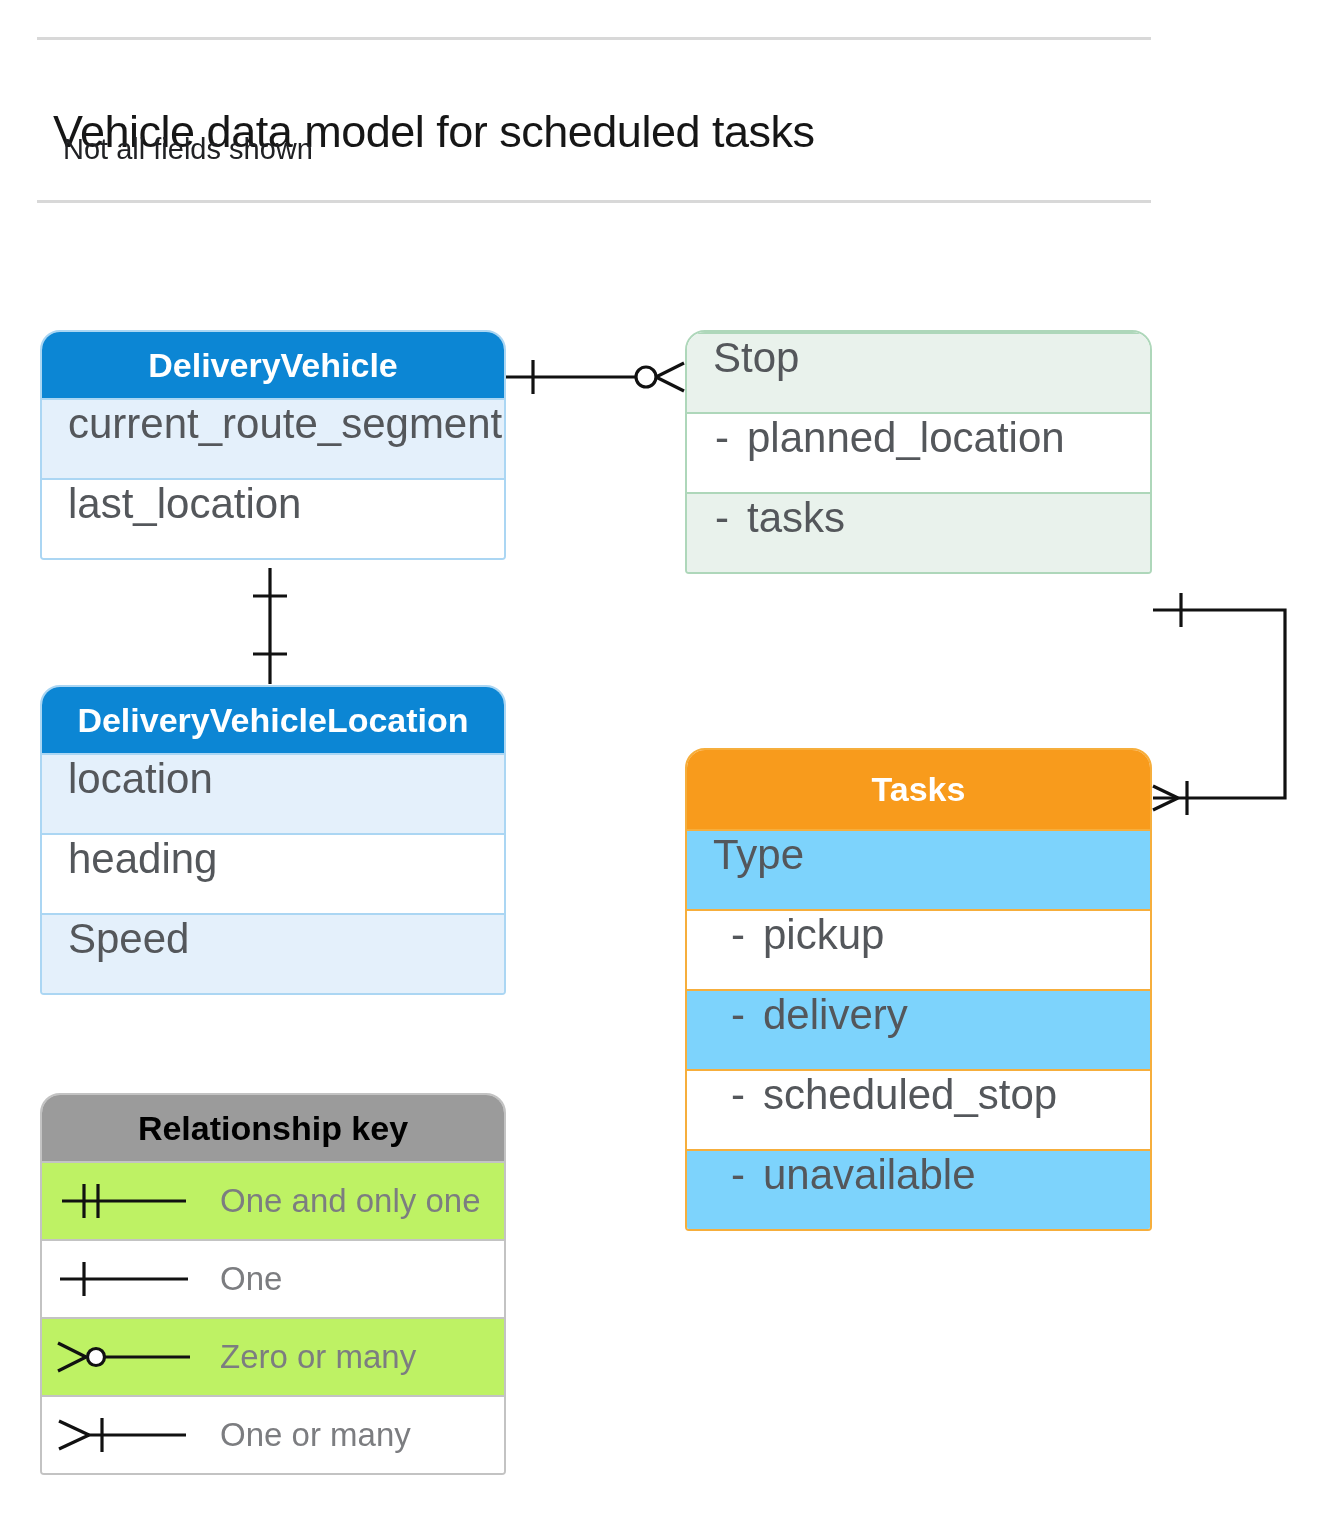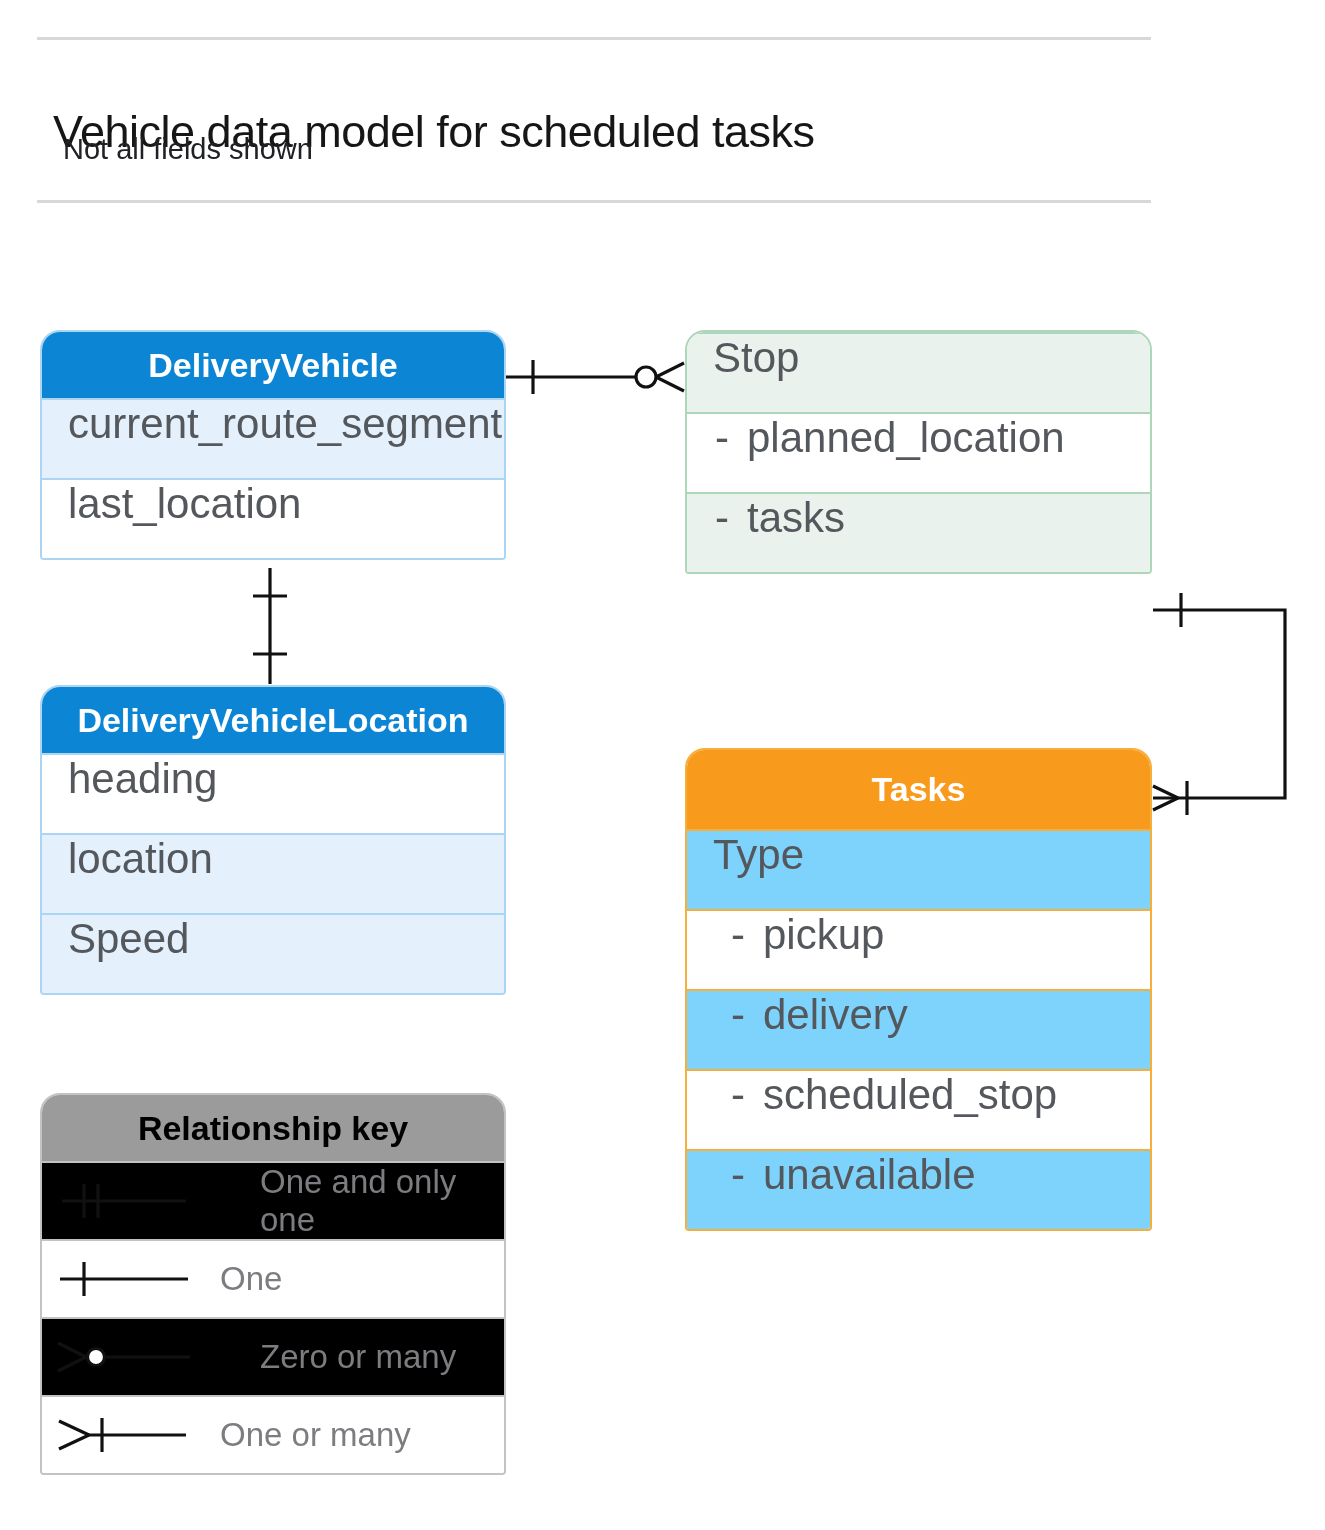--- a/index.html
+++ b/index.html
@@ -52,21 +52,21 @@
   #entity-delivery-vehicle-location{left:40px;top:685px;width:466px;}
   #entity-tasks{left:685px;top:748px;width:467px;}
 
   
   #legend{left:40px;top:1093px;width:466px;position:absolute;border:2px solid #c3c3c3;
     border-radius:20px 20px 4px 4px;overflow:hidden;box-sizing:border-box;}
   #legend .hd{height:66px;display:flex;align-items:center;justify-content:center;
     background:#9b9b9b;color:#000000;font-size:34px;font-weight:700;}
   #legend .row{height:78px;display:flex;align-items:center;background:#fff;
     border-top:2px solid #c3c3c3;padding-left:14px;box-sizing:border-box;}
-  #legend .row.tint{background:#000000;gap:40px;}
+  #legend .row.tint{background:#bef264;}
   #legend .sym{width:140px;height:44px;flex:0 0 auto;}
   #legend .lbl{margin-left:24px;font-size:33px;color:#7c7d80;}
 
   
   #connectors{position:absolute;left:0;top:0;pointer-events:none;}
   #connectors line, #connectors polyline{stroke:#111;stroke-width:3.2;fill:none;}
   #connectors circle{stroke:#111;stroke-width:3.2;fill:#ffffff;}
   .sym line, .sym circle{stroke:#111;stroke-width:3.2;fill:none;}
   .sym circle{fill:#ffffff;}
 </style>
@@ -122,25 +122,25 @@
     <span>planned_location</span>
   </div>
   <div class="row tint ind">
     <span class="dash">-</span>
     <span>tasks</span>
   </div>
 </div>
 
 <div class="entity e-blue" id="entity-delivery-vehicle-location">
   <div class="hd">DeliveryVehicleLocation</div>
+  <div class="row tint">
+    <span>location</span>
+  </div>
   <div class="row">
     <span>heading</span>
-  </div>
-  <div class="row tint">
-    <span>location</span>
   </div>
   <div class="row tint">
     <span>Speed</span>
   </div>
 </div>
 
 <div class="entity e-orange" id="entity-tasks">
   <div class="hd">Tasks</div>
   <div class="row tint">
     <span>Type</span>

